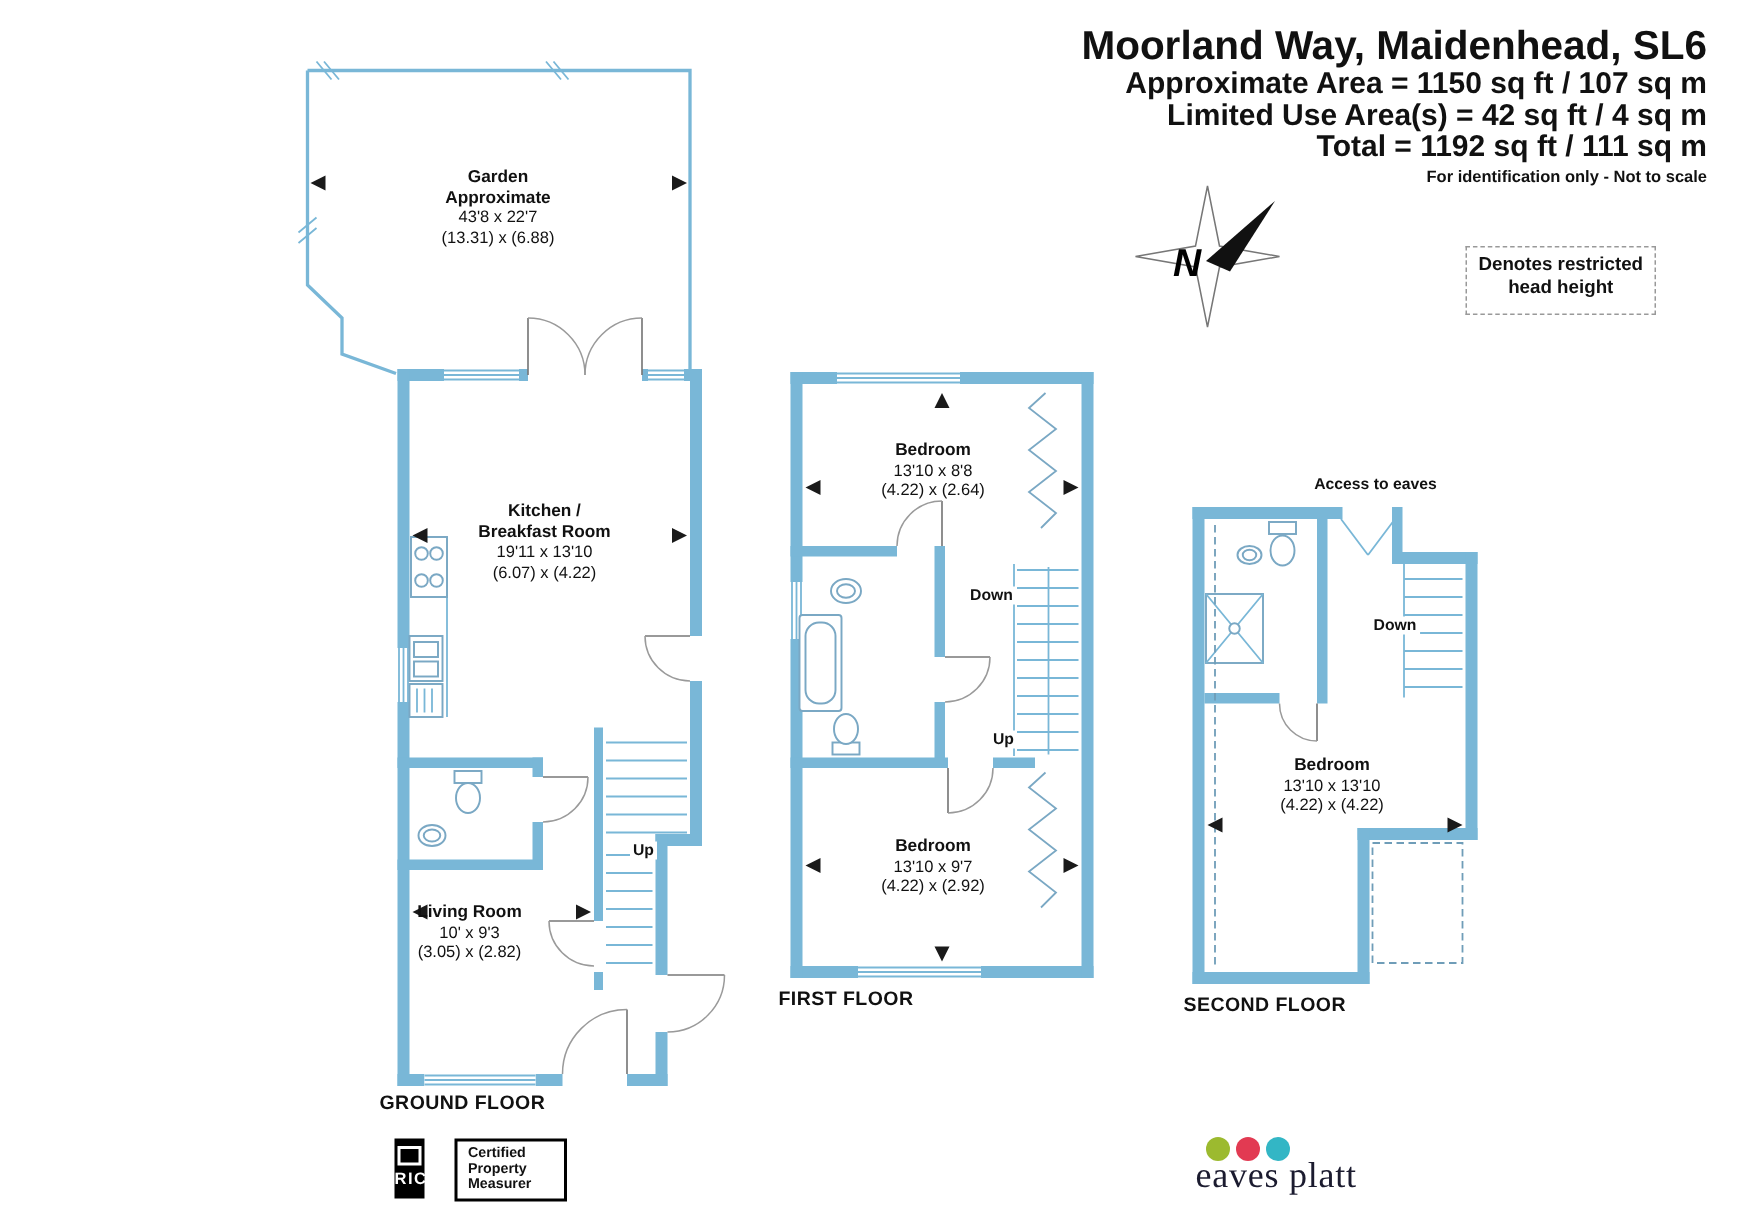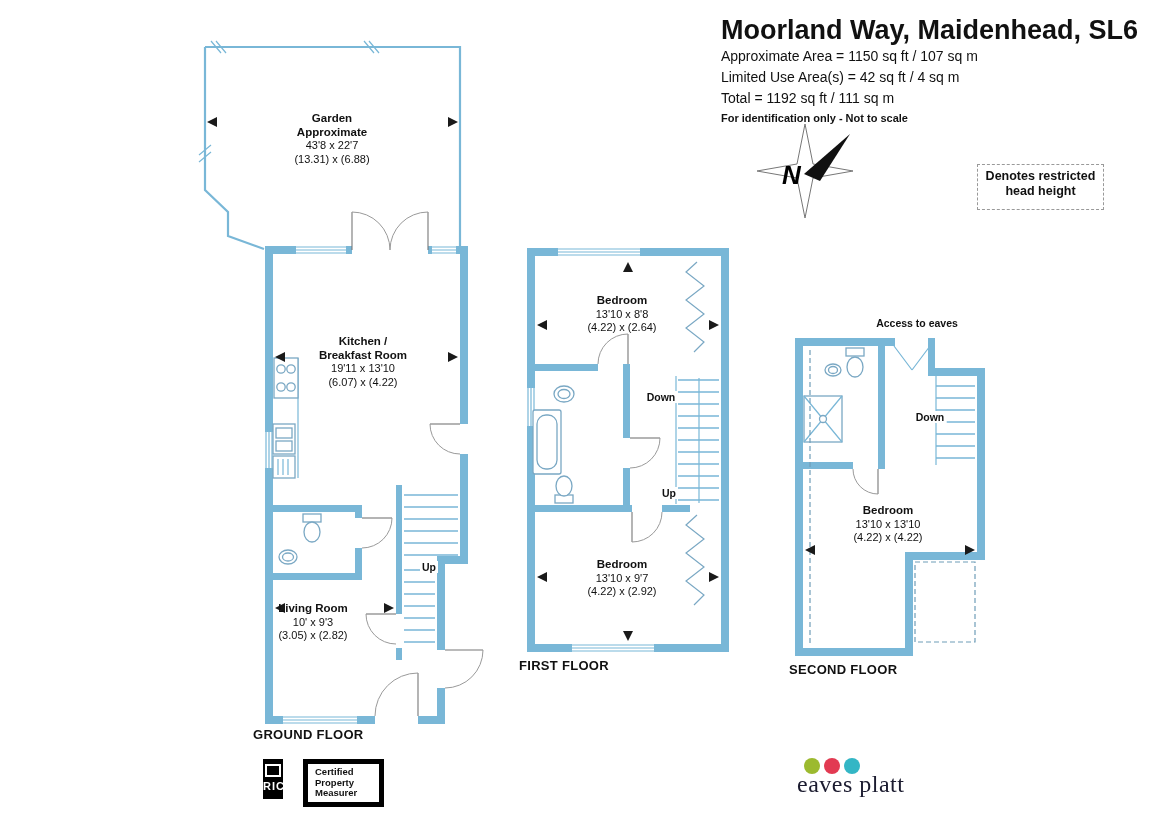--- a/index.html
+++ b/index.html
@@ -5,30 +5,30 @@
   html,body{margin:0;padding:0;background:#fff;}
   body{width:1160px;height:820px;overflow:hidden;font-family:"Liberation Sans",sans-serif;color:#111;}
   #canvas{position:relative;width:1160px;height:820px;background:#fff;}
   #plan-svg{position:absolute;left:0;top:0;}
   .t{position:absolute;}
   .ctr{transform:translateX(-50%);text-align:center;white-space:nowrap;}
   .rname{font-weight:bold;font-size:11.5px;line-height:13.5px;}
   .rdim{font-size:11px;line-height:13.5px;}
   .floor-lbl{font-weight:bold;font-size:13px;letter-spacing:.3px;}
   .small-lbl{font-size:10.5px;font-weight:bold;background:#fff;padding:0 2px;line-height:12px;}
-  .hdr{right:22px;top:14px;text-align:left;}
+  .hdr{right:22px;top:14px;text-align:right;}
   .h-title{font-size:27px;font-weight:bold;line-height:32px;}
-  .h-line{font-size:14px;font-weight:normal;line-height:21px;}
+  .h-line{font-size:20px;font-weight:bold;line-height:21px;}
   .h-note{font-size:11px;font-weight:bold;margin-top:3px;color:#111;}
   .legend-box{left:977px;top:164px;width:125px;height:40px;border:1.5px dashed #999;
     font-size:12.5px;font-weight:bold;text-align:center;line-height:15px;padding-top:4px;}
   .rics-black{left:263px;top:759px;width:20px;height:40px;background:#000;text-align:center;}
   .rics-emblem{width:12px;height:9px;border:2px solid #fff;margin:5px auto 3px auto;}
   .rics-word{color:#fff;font-weight:bold;font-size:11px;letter-spacing:1px;}
-  .cert-box{left:303px;top:759px;width:64px;height:34px;border:5px solid #000000;padding:3px 0 1px 7px;}
+  .cert-box{left:303px;top:759px;width:64px;height:34px;border:2px solid #000000;padding:3px 0 1px 7px;}
   .cert-line{font-size:9.5px;font-weight:bold;line-height:10.5px;}
   .foot-text{left:385px;top:759px;font-size:10.5px;line-height:13.5px;color:#222;}
   .rp-word{left:797px;top:771px;font-family:"Liberation Serif",serif;font-size:24px;color:#1b1b2f;letter-spacing:.5px;}
   
   .wall{fill:#79b7d7;}
   .thin{stroke:#79b7d7;stroke-width:2.2;fill:none;}
   .wbg{fill:#fff;}
   .wline{stroke:#79b7d7;stroke-width:1.2;fill:none;}
   .tread{stroke:#79b7d7;stroke-width:1.4;}
   .fix{fill:#fff;stroke:#7aa8c4;stroke-width:1.3;}

